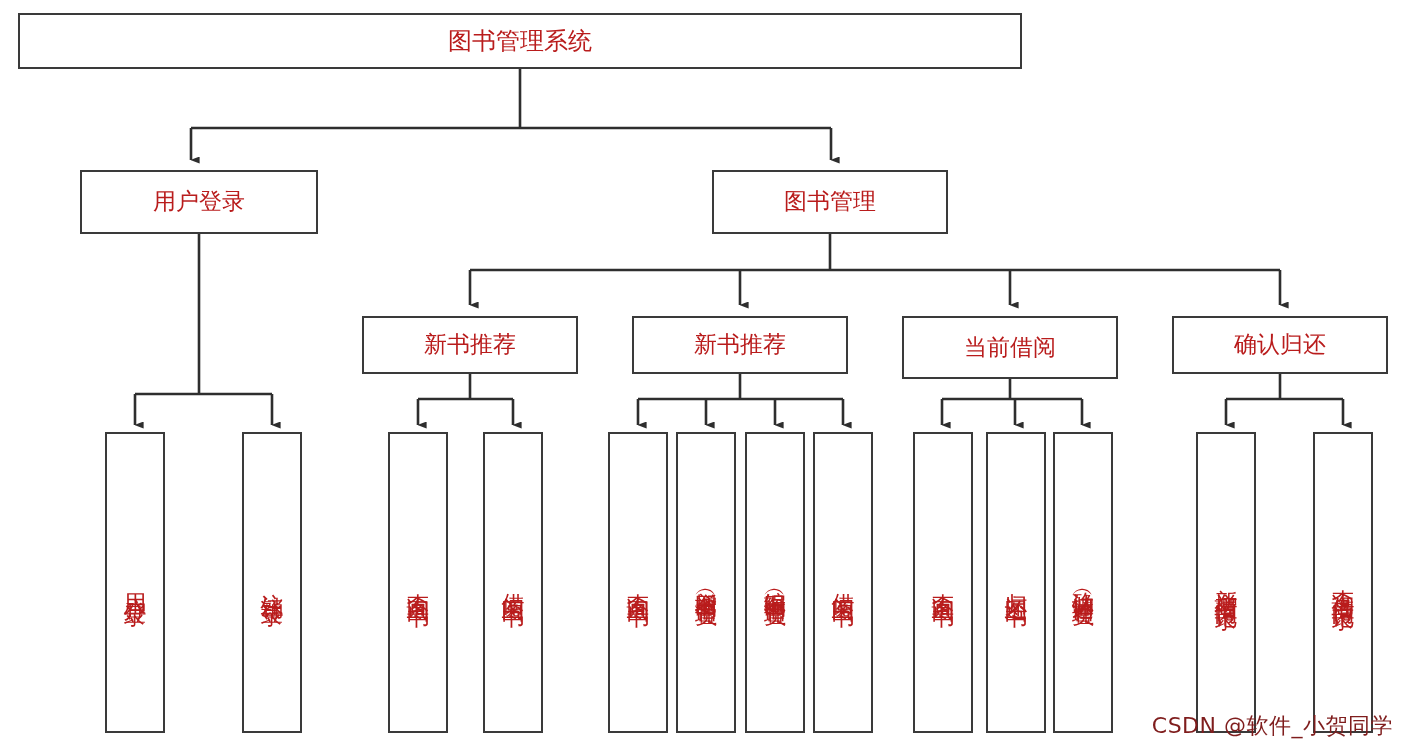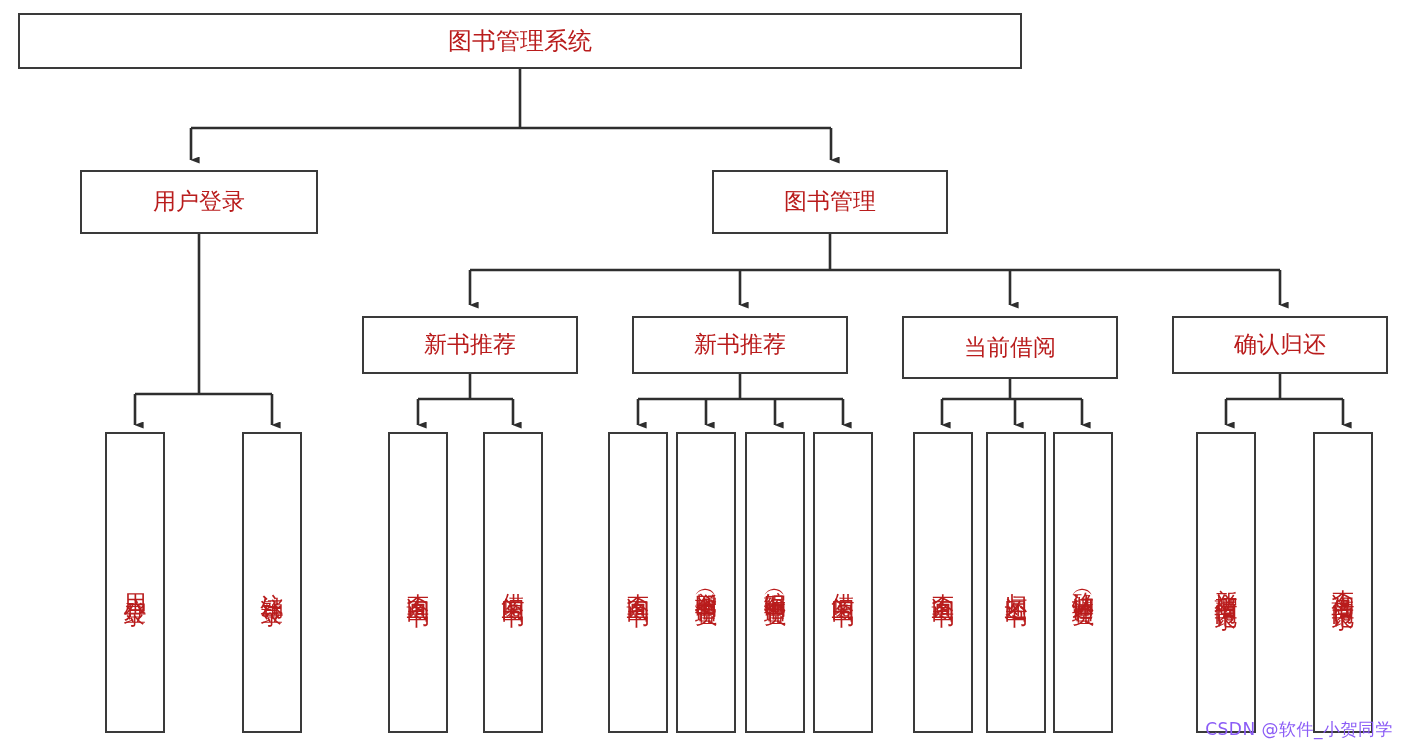--- a/index.html
+++ b/index.html
@@ -65,22 +65,22 @@
     max-height: 100%;
   }
   .node.vertical.tall-text .node-label {
     letter-spacing: 2px;
     font-size: 22px;
   }
   #watermark {
     position: absolute;
     right: 12px;
     bottom: 6px;
-    font-size: 17px;
-    color: #8b5cf6;
+    font-size: 22px;
+    color: #7f1d1d;
     letter-spacing: 0.5px;
     white-space: nowrap;
     user-select: none;
   }
 </style>
 </head>
 <body>
 
 <div id="diagram-root">
 

